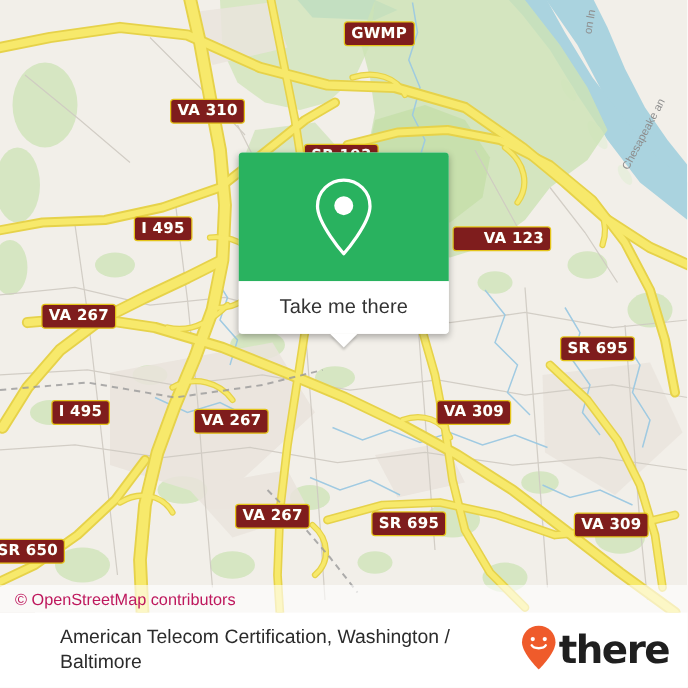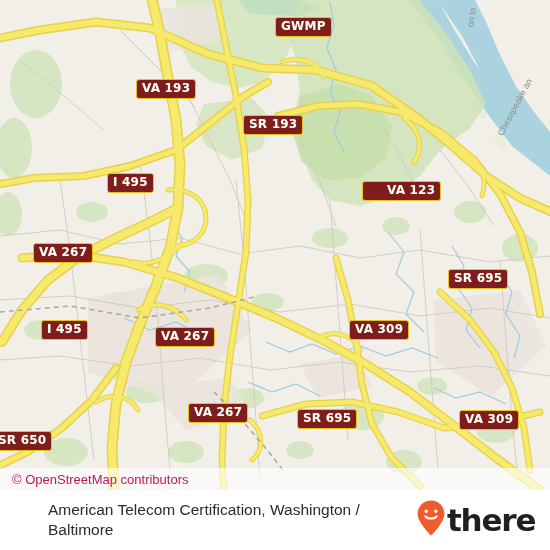--- a/index.html
+++ b/index.html
@@ -341,34 +341,48 @@
           <path d="M214,392 L240,418 L264,446 L286,474"></path>
         </g>
 
       </g>
     </svg>
 
     <div class="roadtext" style="left:500px; top:130px; transform: rotate(-62deg); transform-origin: left center;">Chesapeake an</div>
     <div class="roadtext" style="left:470px; top:22px; transform: rotate(-80deg); transform-origin: left center;">on ln</div>
 
     <div class="shield" style="left:275px; top:17px;">GWMP</div>
-    <div class="shield" style="left:136px; top:79px;">VA 193</div>
+    <div class="shield" style="left:136px; top:79px;">VA 310</div>
     <div class="shield" style="left:243px; top:115px;">SR 193</div>
     <div class="shield" style="left:107px; top:173px;">I 495</div>
     <div class="shield" style="left:362px; top:181px;padding-left:24px;">VA 123</div>
     <div class="shield" style="left:33px; top:243px;">VA 267</div>
     <div class="shield" style="left:448px; top:269px;">SR 695</div>
     <div class="shield" style="left:41px; top:320px;">I 495</div>
     <div class="shield" style="left:155px; top:327px;">VA 267</div>
     <div class="shield" style="left:349px; top:320px;">VA 309</div>
     <div class="shield" style="left:-8px; top:431px;">SR 650</div>
     <div class="shield" style="left:188px; top:403px;">VA 267</div>
     <div class="shield" style="left:297px; top:409px;">SR 695</div>
     <div class="shield" style="left:459px; top:410px;">VA 309</div>
 
+    <div id="popup">
+      <div class="head">
+        <span>
+          <svg width="54" height="68" viewBox="0 0 54 68" fill="none" xmlns="http://www.w3.org/2000/svg">
+            <path d="M27 4 C15.4 4 6 13.4 6 25 C6 39 27 63 27 63 C27 63 48 39 48 25 C48 13.4 38.6 4 27 4 Z" stroke="#ffffff" stroke-width="2.6" fill="none" stroke-linejoin="round"></path>
+            <circle cx="27" cy="24.5" r="7.6" fill="#ffffff"></circle>
+          </svg>
+        </span>
+      </div>
+      <div class="foot">
+        <span class="label">Take me there</span>
+      </div>
+      <div class="tail"></div>
+    </div>
 
     <div id="attribution">
       <span class="txt">© OpenStreetMap contributors</span>
     </div>
 
   </div>
 
   <div id="footer">
     <div class="title">American Telecom Certification, Washington / Baltimore</div>
     <div class="brand">

